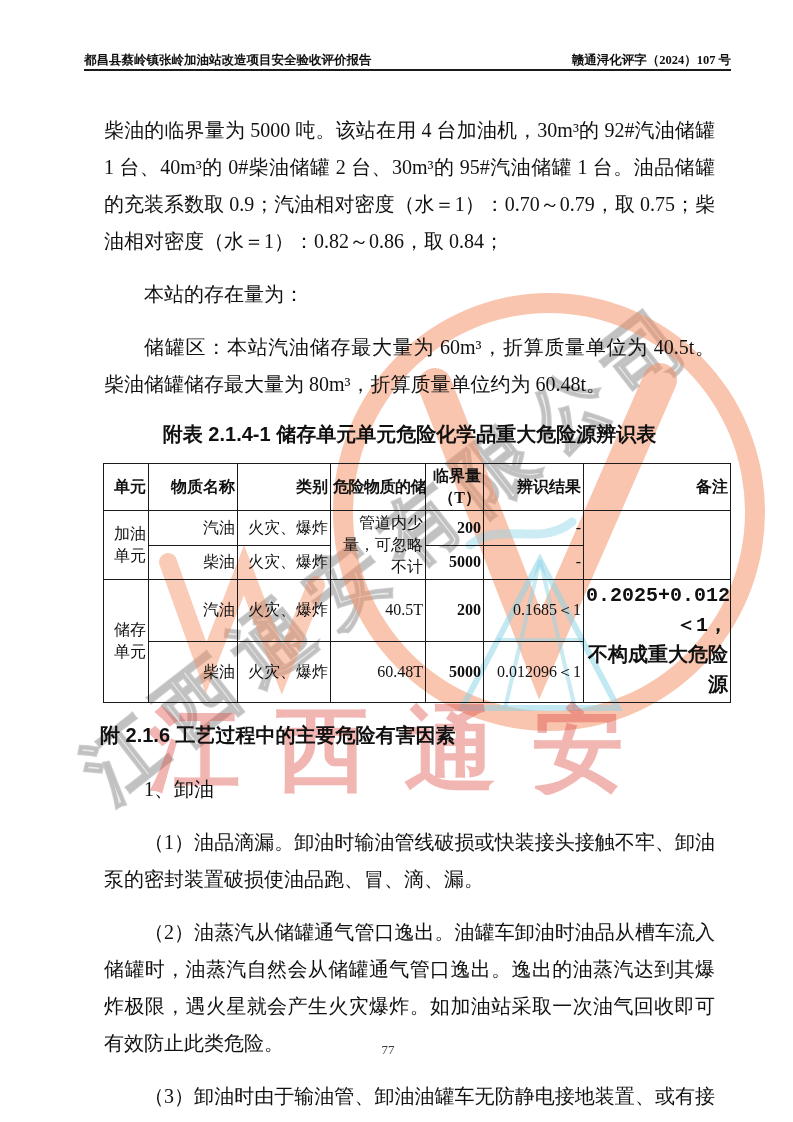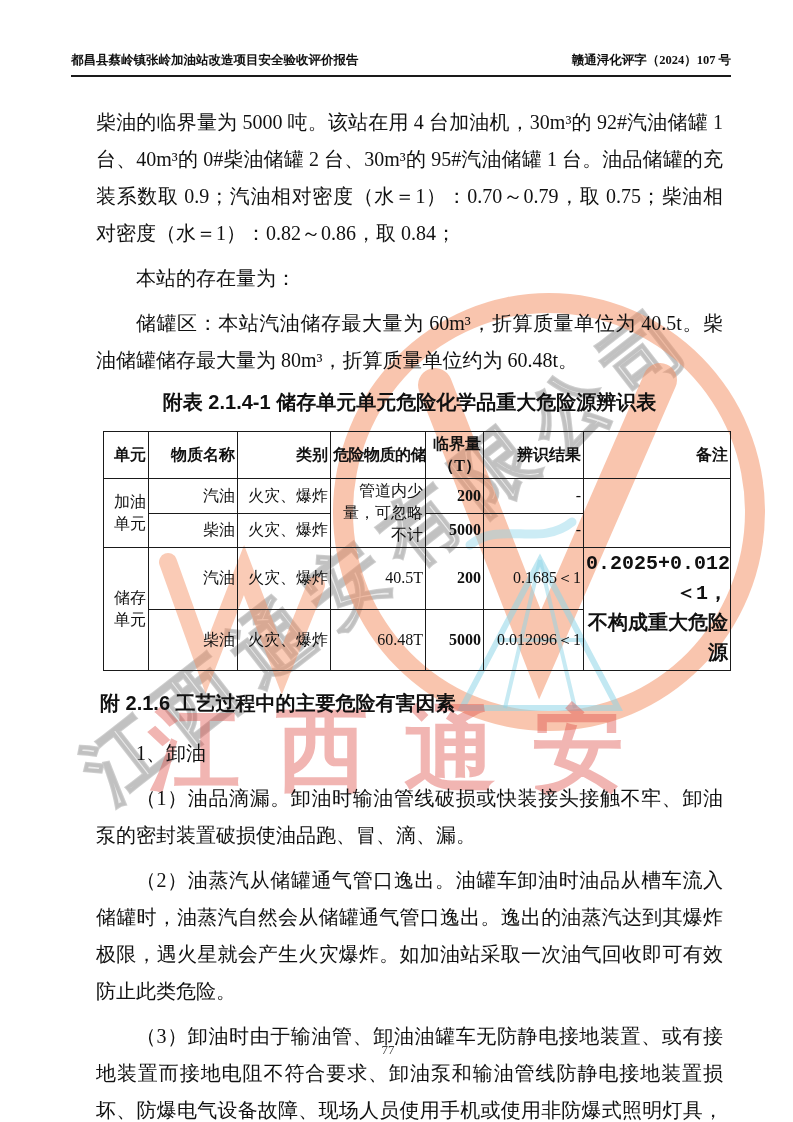--- a/index.html
+++ b/index.html
@@ -25,31 +25,31 @@
   .wm-diagonal{
     position:absolute;left:62px;top:742px;
     transform:rotate(-38deg);transform-origin:left top;
     font-size:78px;font-weight:bold;letter-spacing:16px;white-space:nowrap;
     color:rgba(130,130,130,0.16);
     -webkit-text-stroke:2px rgba(125,125,125,0.38);
     font-family:"Liberation Sans","DejaVu Sans",sans-serif;
   }
   
   .doc-header{
-    position:absolute;top:52px;left:71px;right:62px;z-index:2;
+    position:absolute;top:52px;left:84px;right:62px;z-index:2;
     display:flex;justify-content:space-between;align-items:flex-end;
     font-size:12.5px;font-weight:bold;
-    border-bottom:2px solid #1a1a1a;padding-bottom:6px;
+    border-bottom:2px solid #1a1a1a;
     font-family:"Liberation Serif","DejaVu Serif",serif;
   }
   .content{
     position:absolute;top:96px;left:88px;right:62px;z-index:2;
     font-size:20px;line-height:37px;text-align:justify;
   }
-  .para{margin:8px;}
+  .para{margin:16px;}
   .indent{text-indent:2em;}
   .sec-heading{
     margin:12px;font-weight:bold;font-size:20px;line-height:40px;
     font-family:"Liberation Sans","DejaVu Sans",sans-serif;
   }
   .tbl-title{
     margin:2px 0 14px 0;text-align:center;font-weight:bold;font-size:20px;line-height:30px;
     font-family:"Liberation Sans","DejaVu Sans",sans-serif;
   }
   table.hazard{

